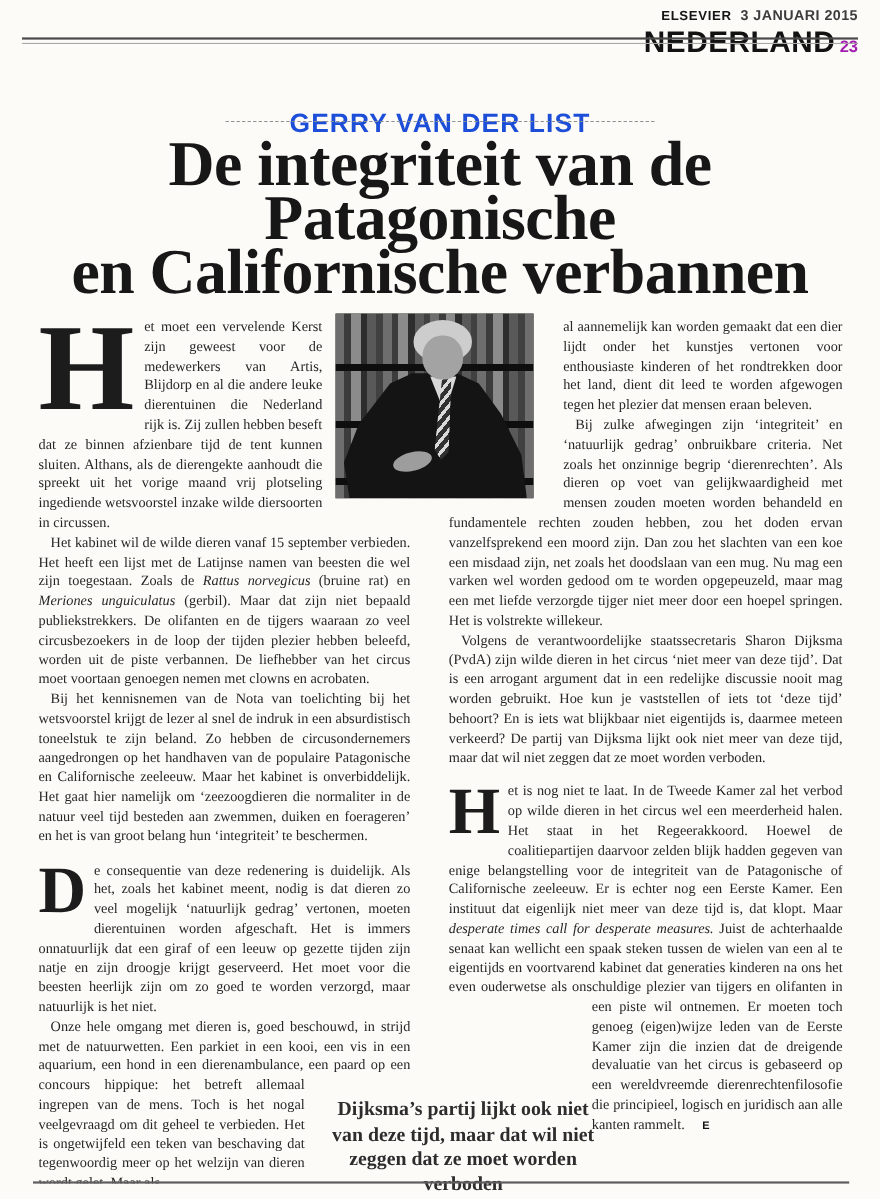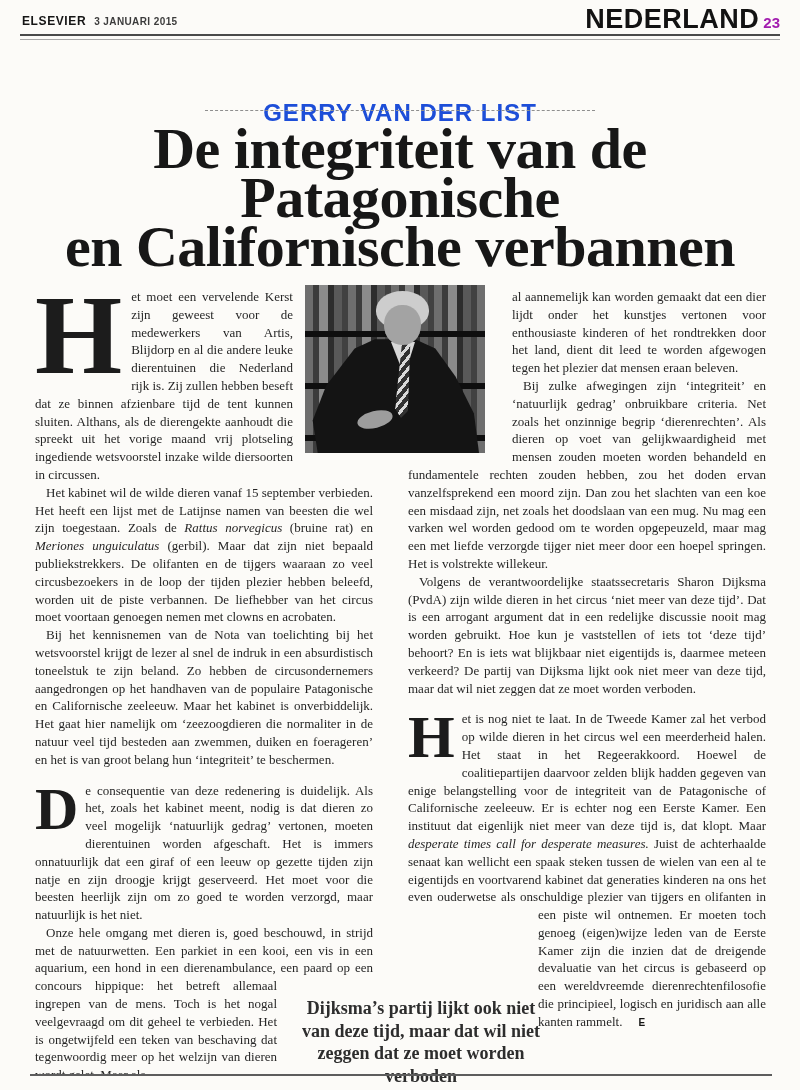--- a/index.html
+++ b/index.html
@@ -3,25 +3,25 @@
 <meta charset="utf-8">
 <style>
   html,body { margin:0; padding:0; background:#e9e8e4; }
   .page {
     position:relative; width:800px; height:1090px;
     background:#fcfbf8; color:#262626; overflow:hidden;
     font-family:"Liberation Serif", serif;
   }
   
   .masthead { position:absolute; top:6px; left:22px; right:20px;
-    display:flex; justify-content:space-between; align-items:flex-end; }
+    display:flex; justify-content:center; align-items:flex-end;flex-direction:column; }
   .mh-left { display:flex; align-items:baseline; gap:8px; padding-bottom:4px; }
   .logo { font-family:"Liberation Sans",sans-serif; font-weight:bold; font-size:12px;
     letter-spacing:.6px; color:#151515; }
-  .date { font-family:"Liberation Sans",sans-serif; font-weight:bold; font-size:10px;
+  .date { font-family:"Liberation Sans",sans-serif; font-weight:bold; font-size:13px;
     letter-spacing:.4px; color:#3c3c3c; }
   .mh-right { display:flex; align-items:baseline; gap:4px; }
   .section { font-family:"Liberation Sans",sans-serif; font-weight:bold; font-size:27px;
     letter-spacing:.5px; color:#121212; line-height:26px; }
   .pagenum { font-family:"Liberation Sans",sans-serif; font-weight:bold; font-size:15px; color:#a21caf; }
   .mh-rule { position:absolute; top:34px; left:20px; right:20px; height:3px;
     border-top:2px solid #4a4a4a; border-bottom:1px solid #a8a8a8; }
   
   .byline { position:absolute; top:72px; left:0; right:0; text-align:center;
     font-family:"Liberation Sans",sans-serif; font-weight:bold; font-size:24px;

